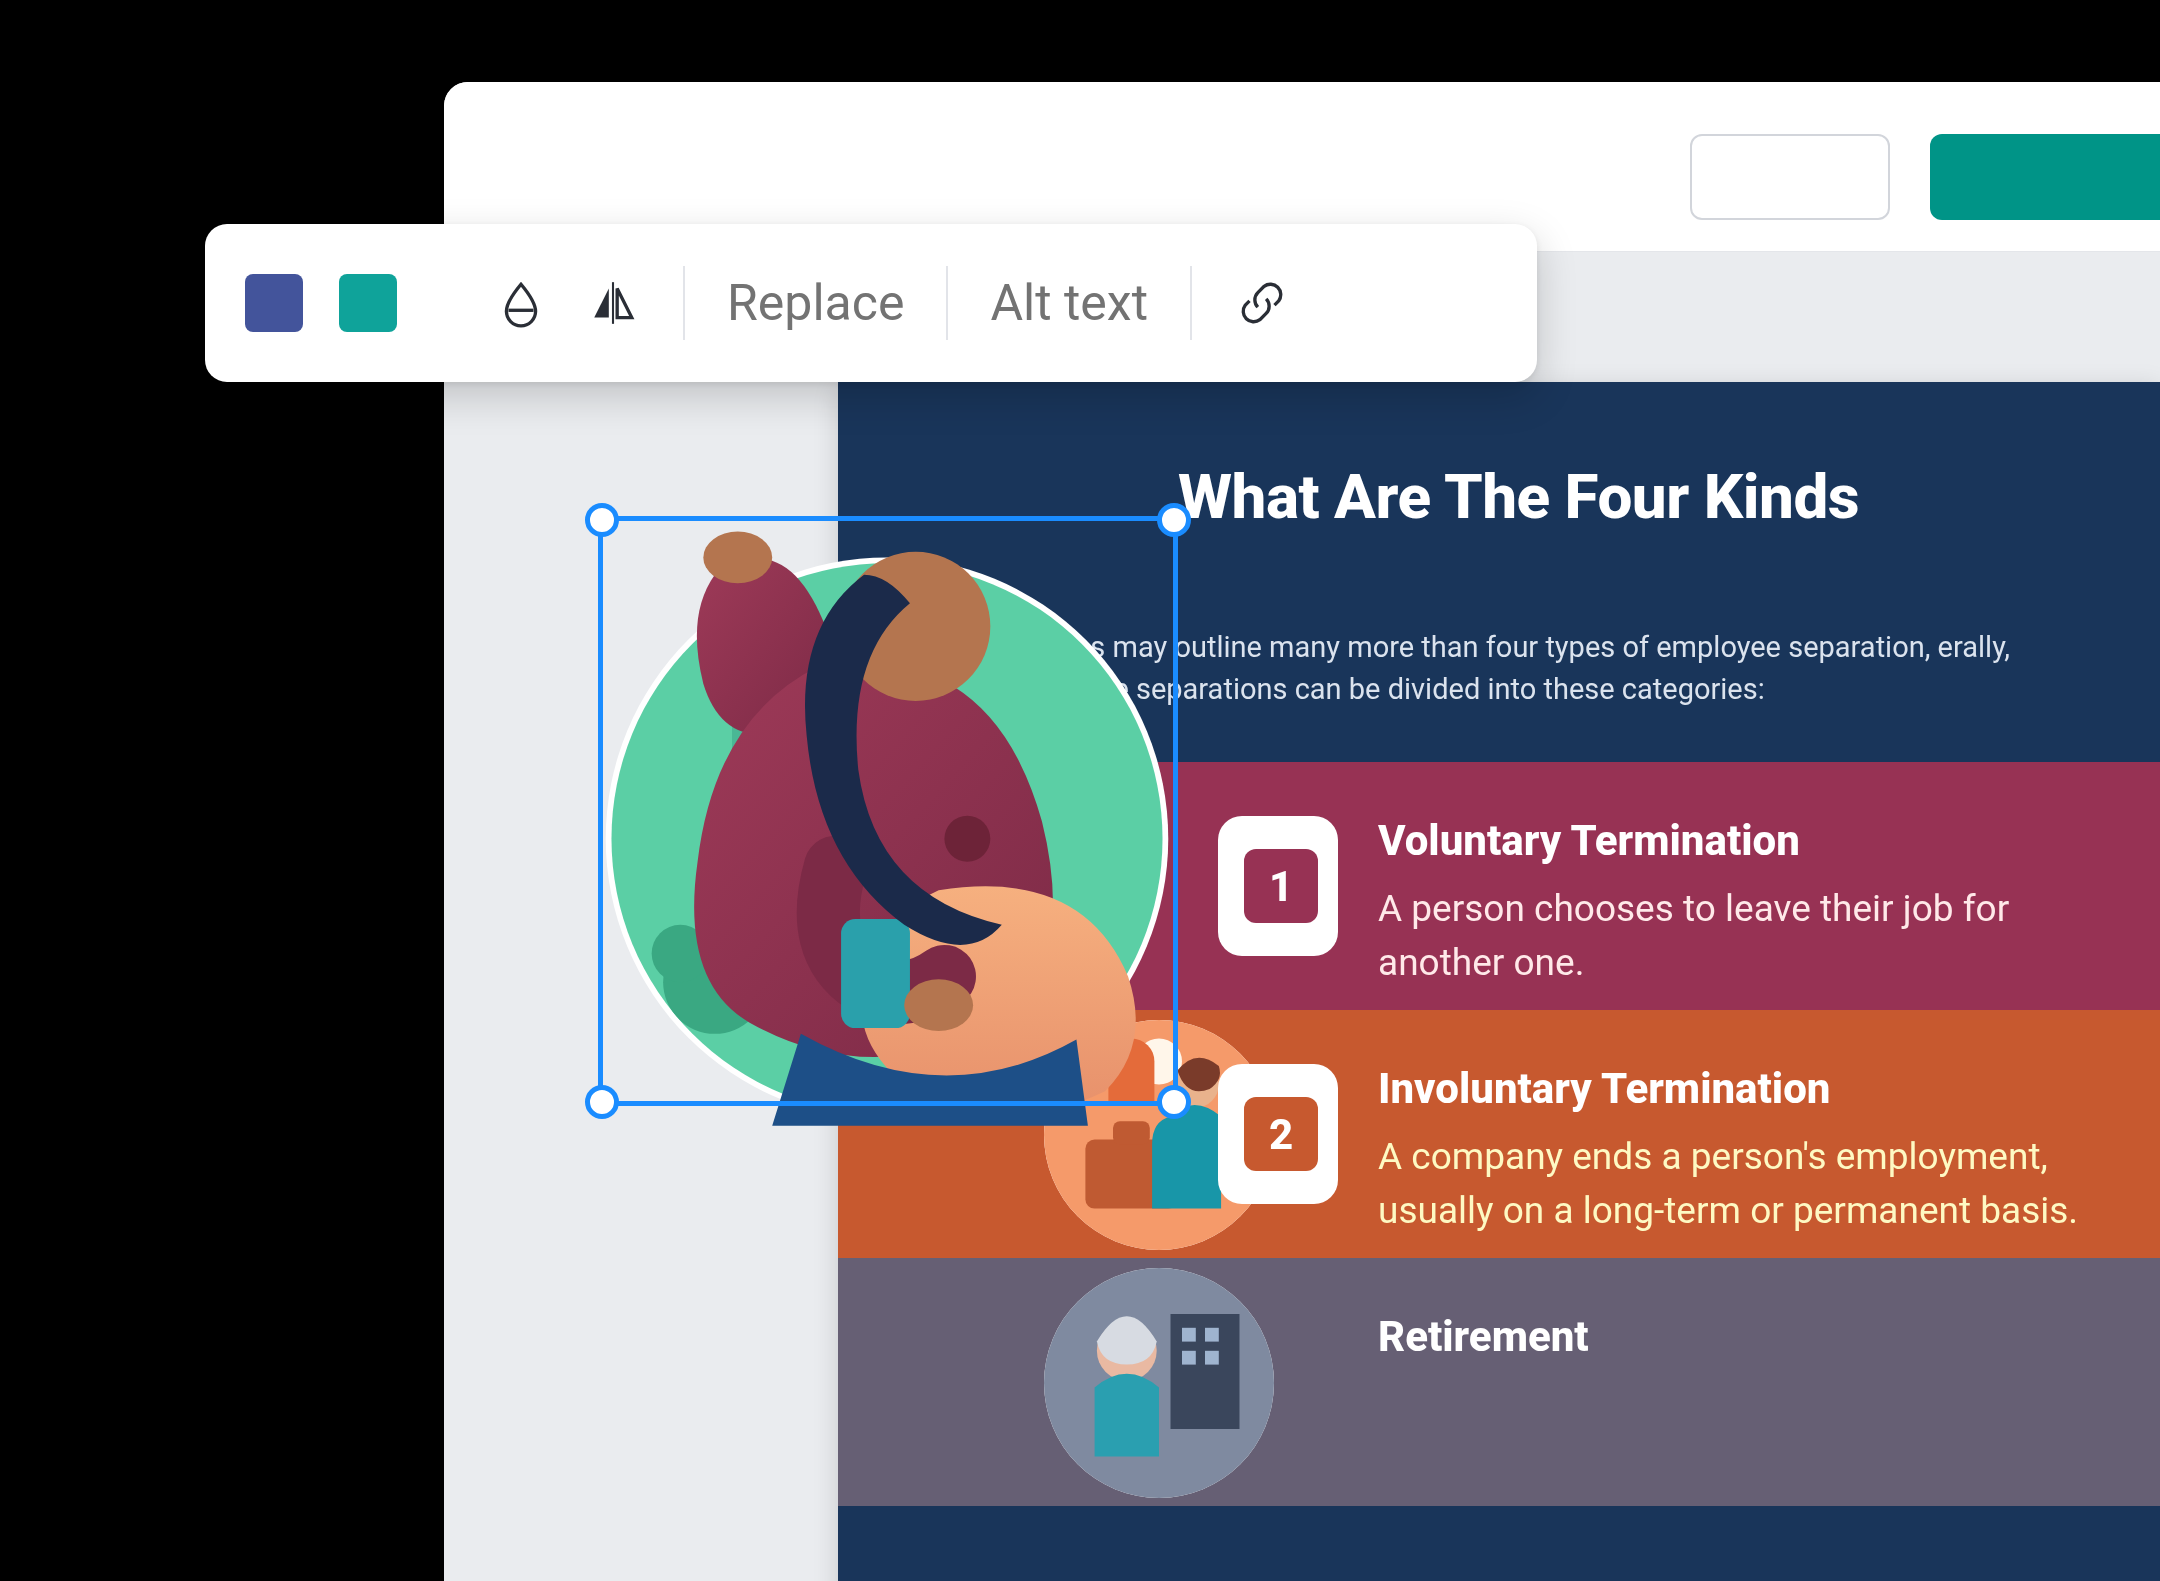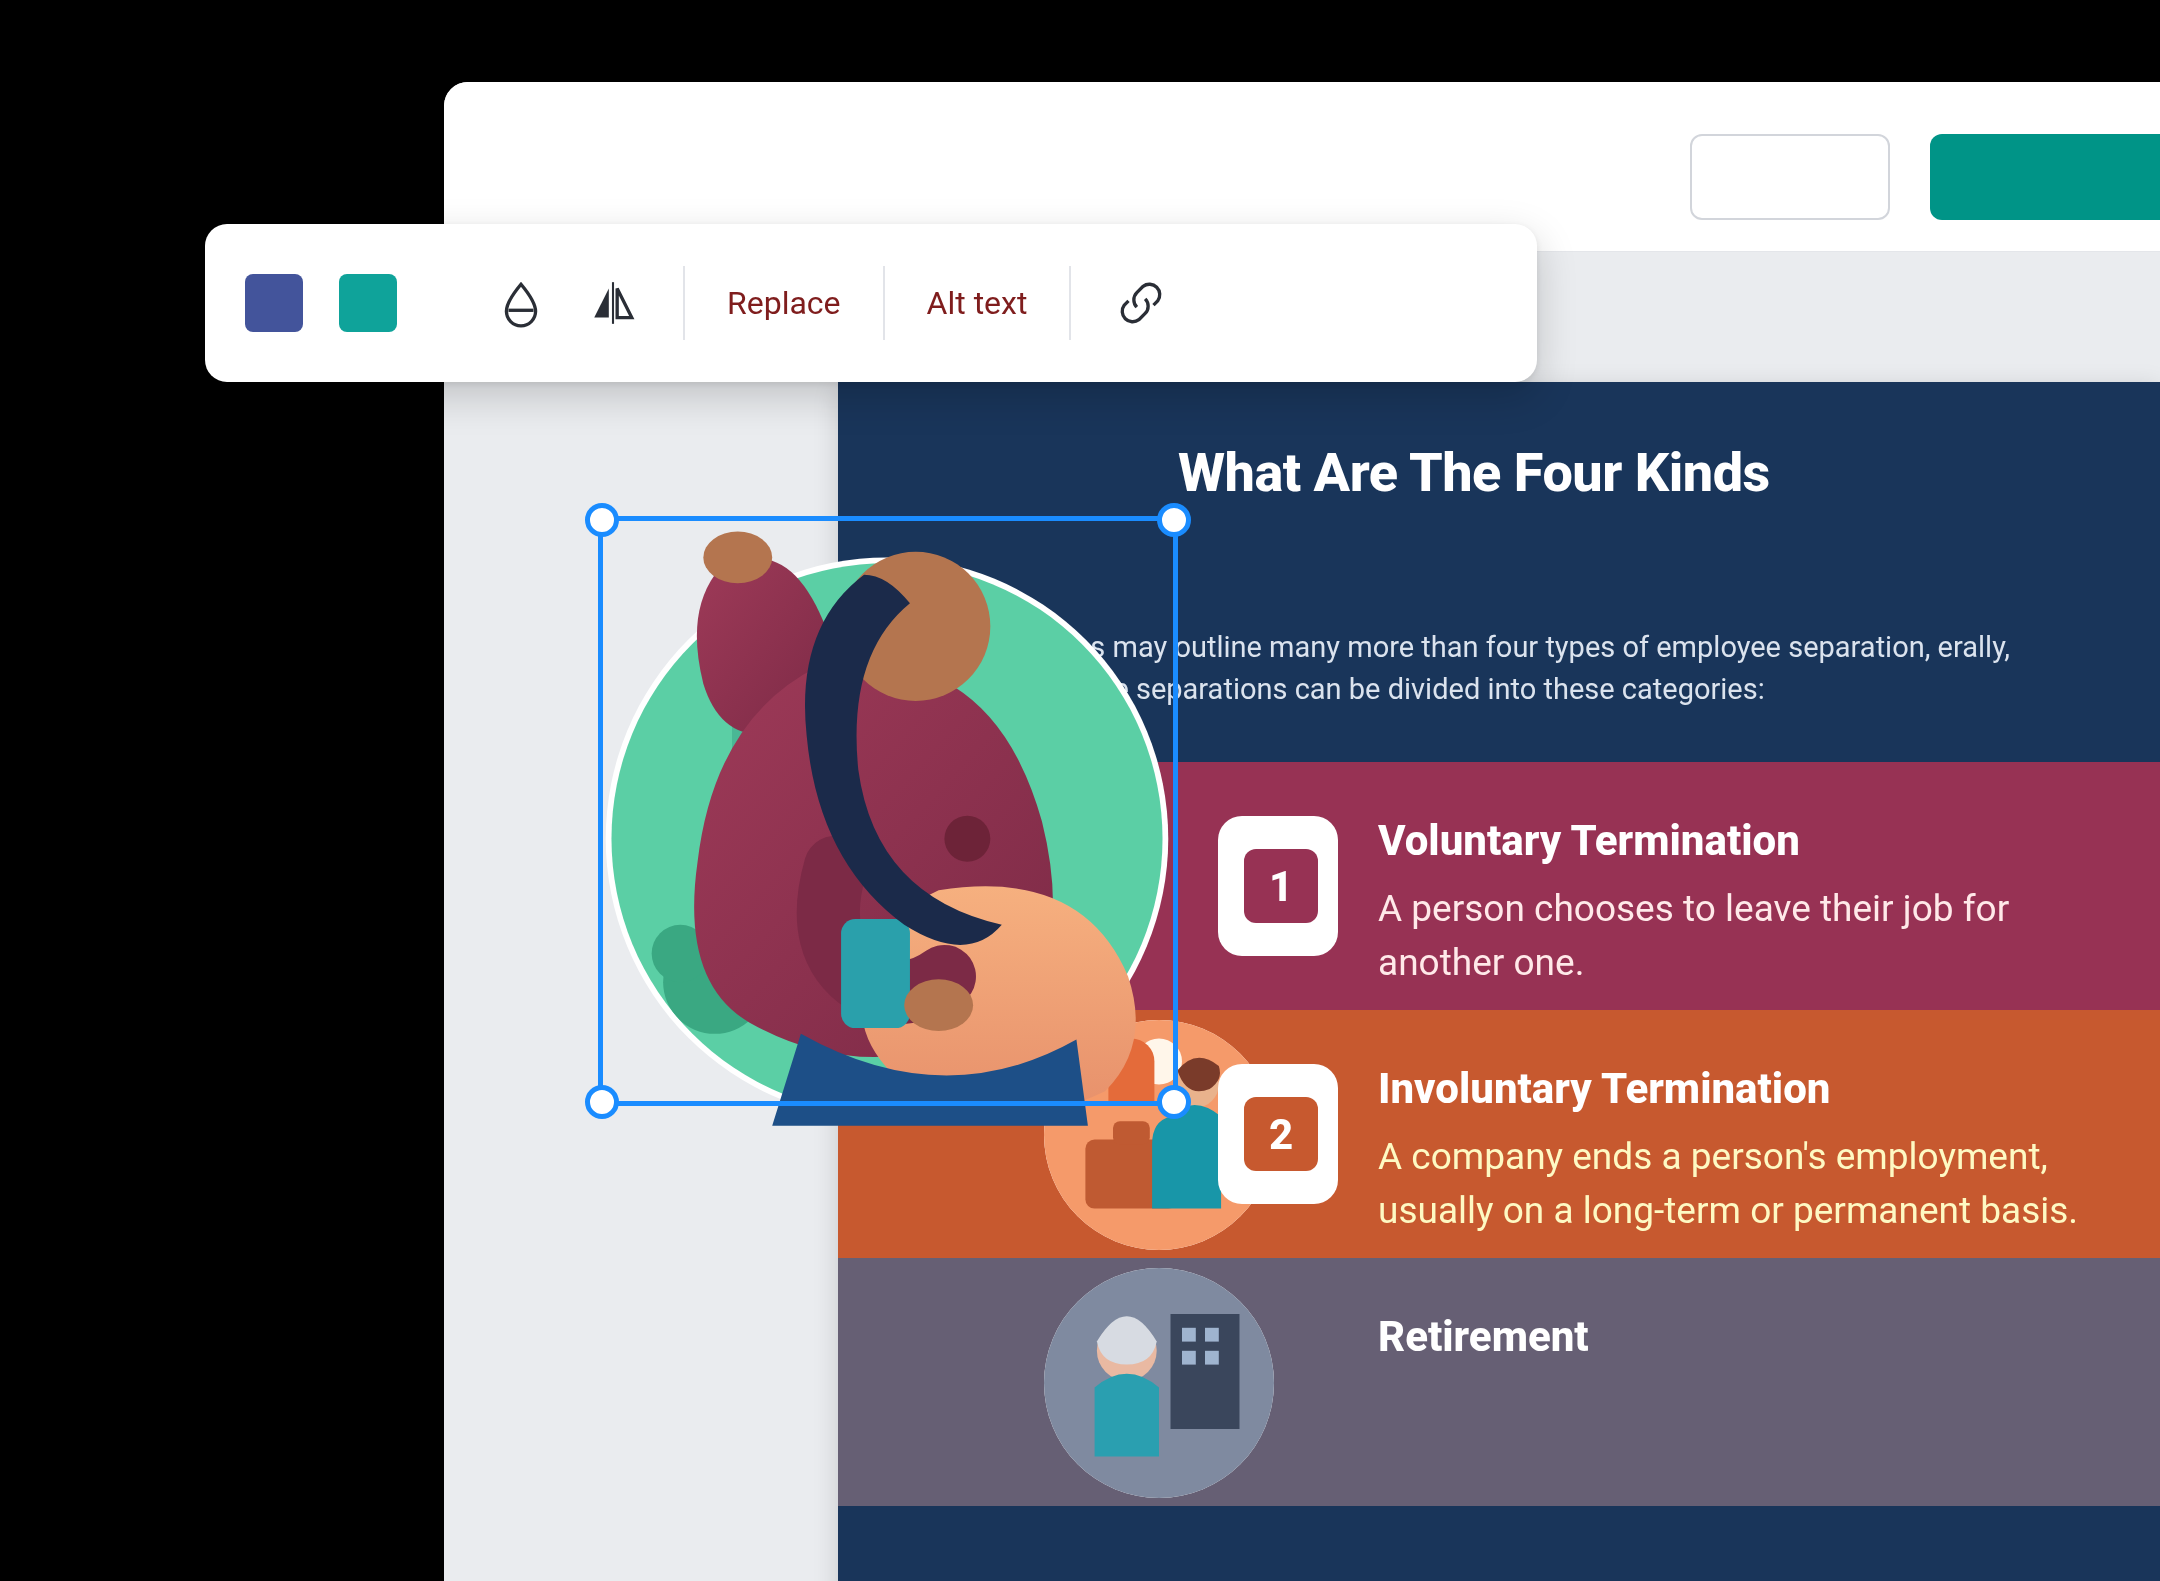--- a/index.html
+++ b/index.html
@@ -38,22 +38,22 @@
   }
 
   .document {
     position:absolute;
     left:394px; top:130px;
     width:1322px; height:1400px;
     background:#19355a;
     box-shadow:0 6px 24px rgba(0,0,0,.15);
   }
   .doc-title {
-    position:absolute; left:340px; top:60px;
-    font-size:54px; font-weight:800; color:#ffffff; line-height:1.15;
+    position:absolute; left:340px; top:79px;
+    font-size:62px; font-weight:800; color:#ffffff; line-height:1.15;
     letter-spacing:-0.5px;
   }
   .doc-sub {
     position:absolute; left:166px; top:244px; right:40px;
     font-size:29px; color:#dbe3ee; line-height:1.45;
   }
 
   .row { position:absolute; left:0; right:0; height:248px; }
   .row1 { top:380px; background:#973254; }
   .row2 { top:628px; background:#c7592f; }
@@ -122,21 +122,21 @@
   }
   .swatch {
     width:58px; height:58px; border-radius:8px;
   }
   .swatch.a{ background:#43549b;}
   .swatch.b{ background:#0fa39a;}
   .tool-icon{ width:56px; height:56px; display:flex; align-items:center; justify-content:center;}
   .tool-icon svg{ width:50px; height:50px; stroke:#2a2e36; stroke-width:3.2; fill:none;}
   .flip-icon svg{ stroke:none; fill:#2a2e36;}
   .sep{ width:2px; height:74px; background:#e2e4e9; margin:0 6px;}
-  .tool-label{ font-size:32px; color:#7f1d1d;}
+  .tool-label{ font-size:50px; color:#737373;}
 </style>
 </head>
 <body>
 
 <div class="app-window">
   <div class="topbar">
     <div class="btn-outline"></div>
     <div class="btn-primary"></div>
   </div>
 

